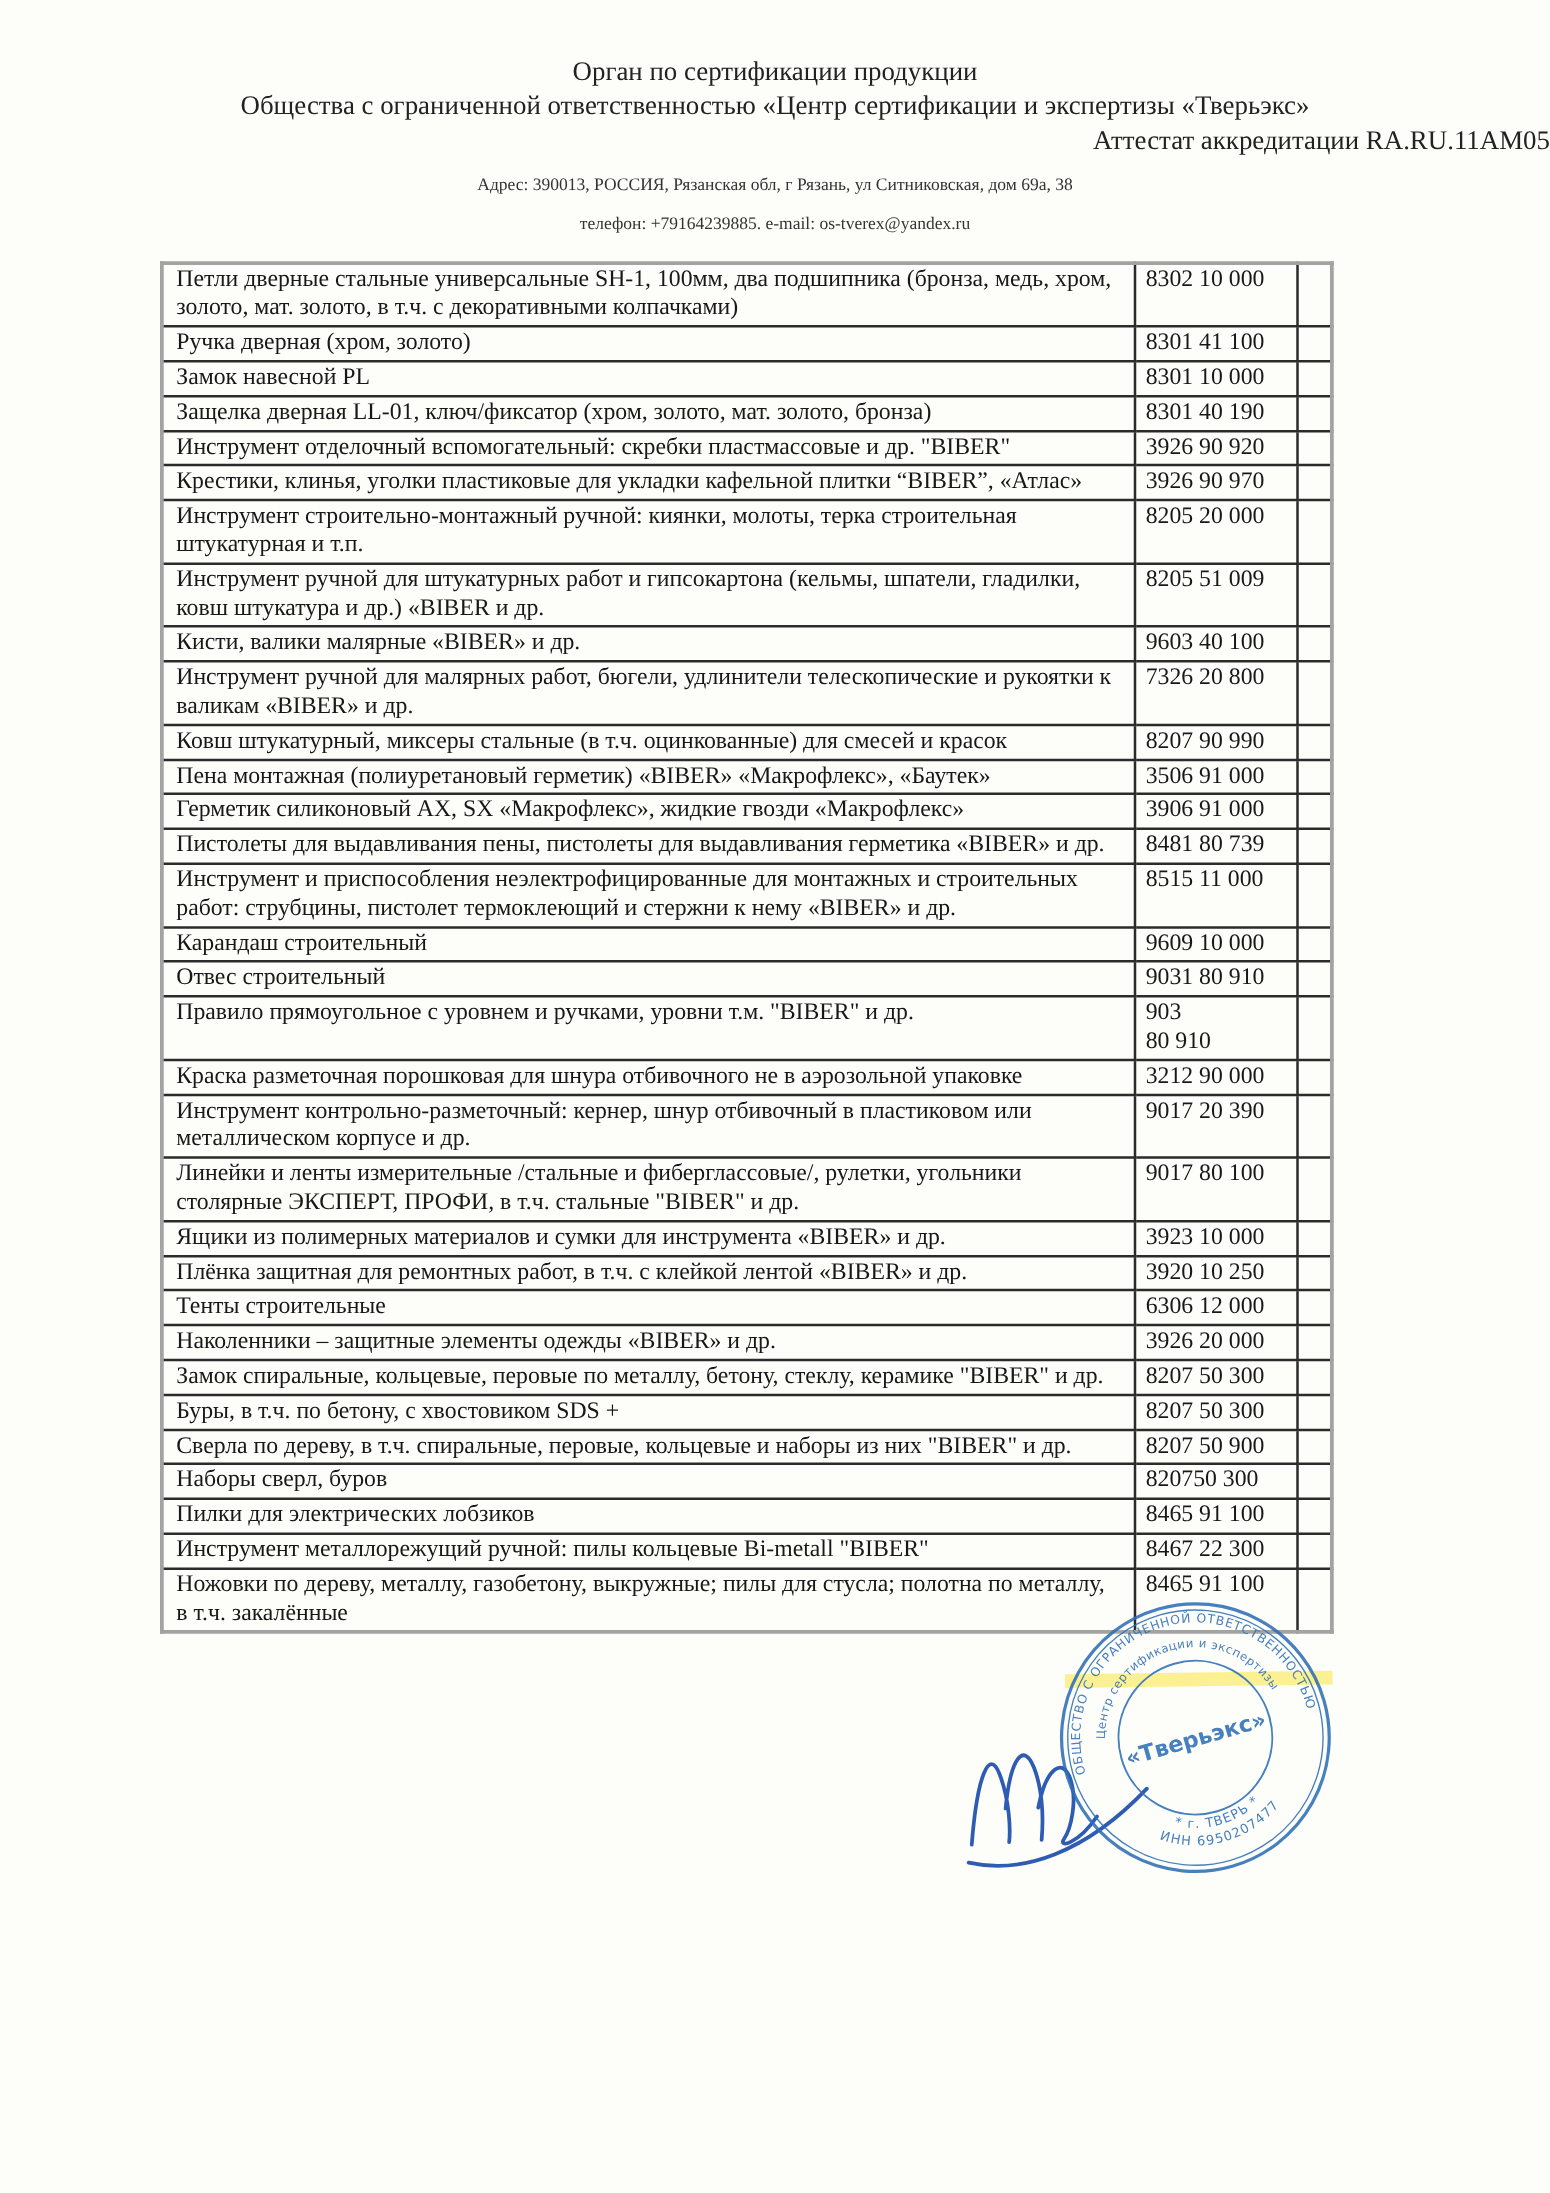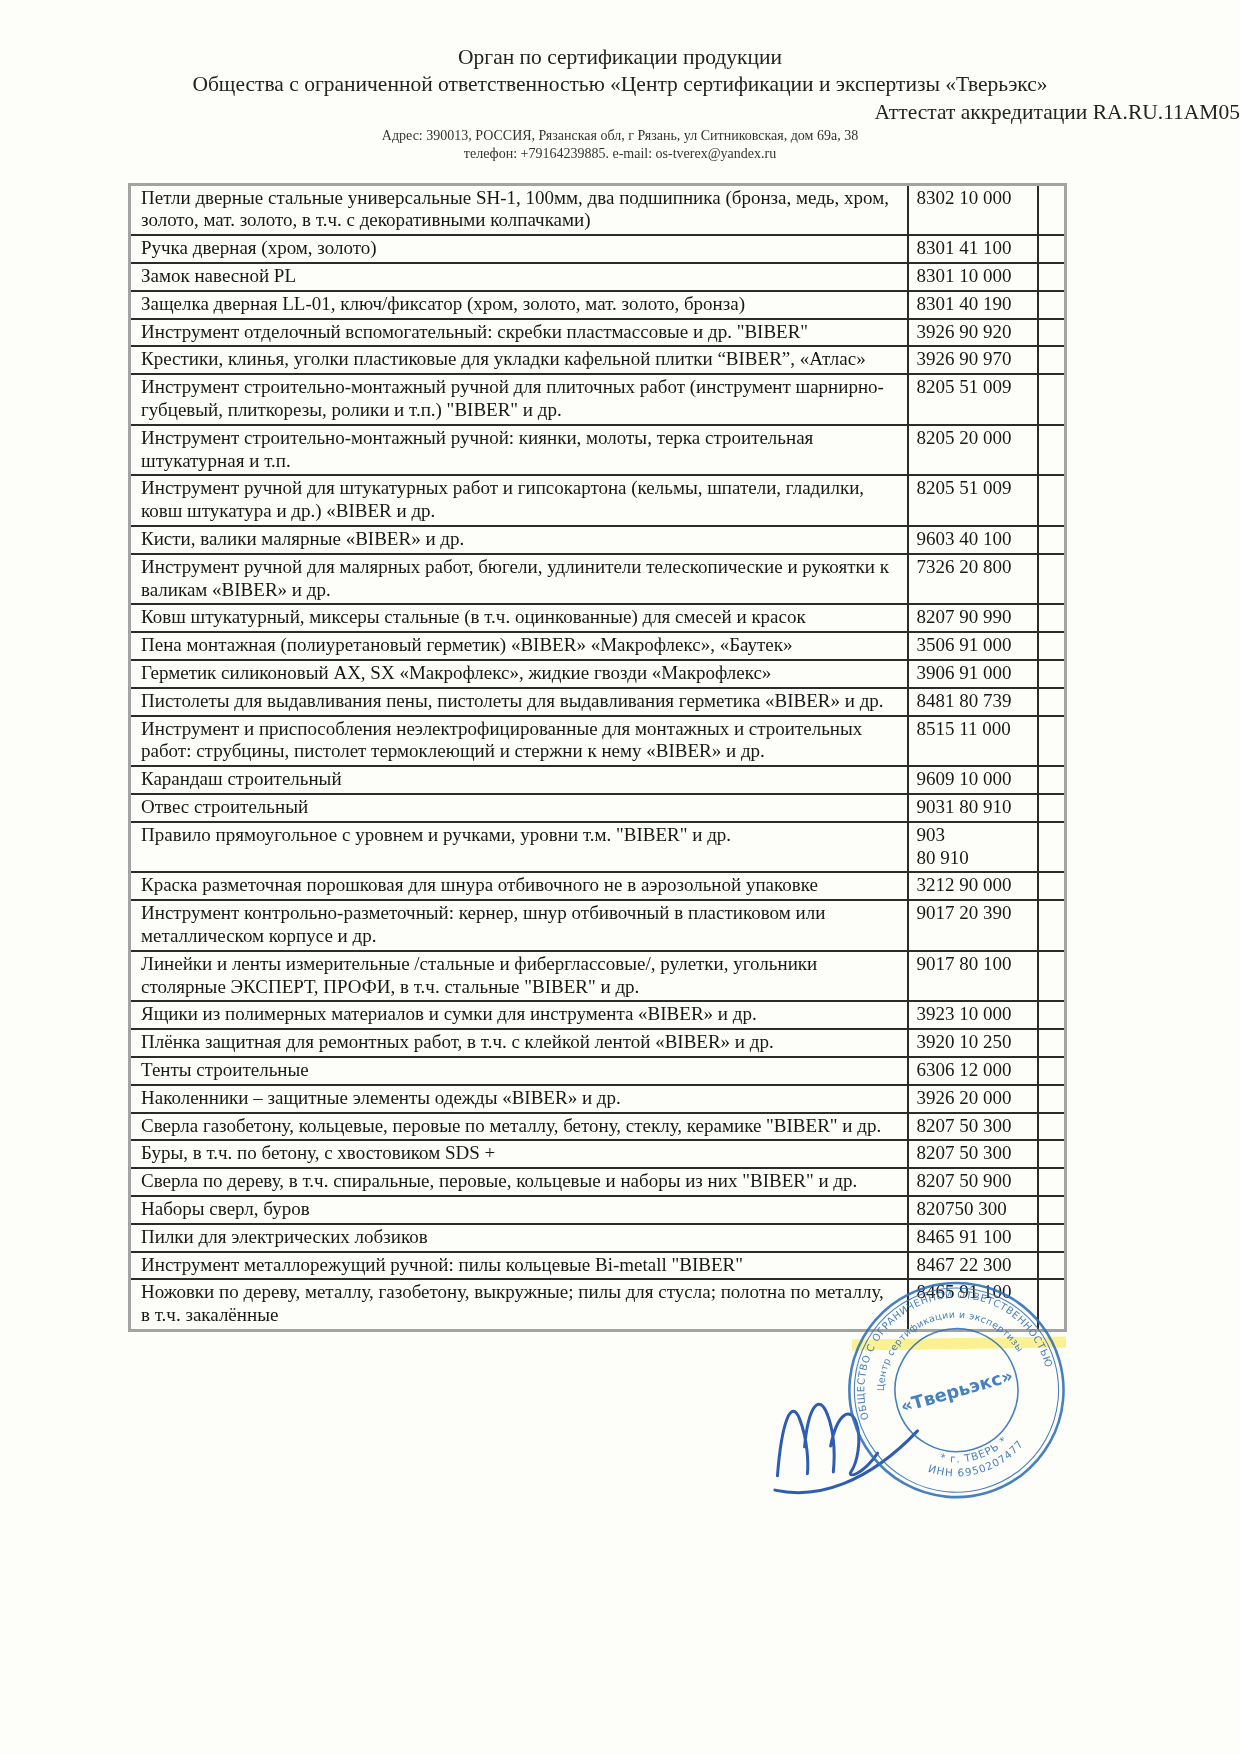--- a/index.html
+++ b/index.html
@@ -4,21 +4,21 @@
 <style>
   * { margin:0; padding:0; box-sizing:border-box; }
   html,body { background:#e9e9e9; }
   .page {
     position:relative; width:1240px; height:1754px; margin:0 auto;
     background:#fdfdfa; overflow:hidden;
     font-family:"Liberation Serif", serif; color:#1a1a1a;
   }
   .header { text-align:center; padding-top:44px; line-height:1.24; }
   .h-big  { font-size:21.5px; color:#222; }
-  .h-small{ font-size:14px; color:#333; margin-top:1px; }
+  .h-small{ font-size:14px; color:#333; margin-top:14px; }
   .h-gap  { margin-top:2px;text-align:right; }
 
   table.products {
     border-collapse:collapse; margin:20px 0 0 128px;
     width:936px; table-layout:fixed;
     border:3px solid #a3a3a3;
   }
   td {
     border:2px solid #2b2b2b;
     font-size:19px; line-height:1.2;
@@ -92,25 +92,20 @@
       <td class="code">3926 90 920</td>
       <td class="blank"></td>
     </tr>
 
     <tr>
       <td class="desc">Крестики, клинья, уголки пластиковые для укладки кафельной плитки “BIBER”, «Атлас»</td>
       <td class="code">3926 90 970</td>
       <td class="blank"></td>
     </tr>
 
-    <tr>
-      <td class="desc">Инструмент строительно-монтажный ручной для плиточных работ (инструмент шарнирно-губцевый, плиткорезы, ролики и т.п.)  "BIBER" и др.</td>
-      <td class="code">8205 51 009</td>
-      <td class="blank"></td>
-    </tr>
 
     <tr>
       <td class="desc">Инструмент строительно-монтажный ручной: киянки, молоты, терка строительная штукатурная и т.п.</td>
       <td class="code">8205 20 000</td>
       <td class="blank"></td>
     </tr>
 
     <tr>
       <td class="desc">Инструмент ручной для штукатурных работ и гипсокартона (кельмы, шпатели, гладилки, ковш штукатура и др.)  «BIBER и др.</td>
       <td class="code">8205 51 009</td>
@@ -214,21 +209,21 @@
       <td class="blank"></td>
     </tr>
 
     <tr>
       <td class="desc">Наколенники – защитные элементы одежды «BIBER» и др.</td>
       <td class="code">3926 20 000</td>
       <td class="blank"></td>
     </tr>
 
     <tr>
-      <td class="desc">Сверла газобетону, кольцевые, перовые по металлу, бетону, стеклу, керамике "BIBER" и др.</td>
+      <td class="desc">Замок спиральные, кольцевые, перовые по металлу, бетону, стеклу, керамике "BIBER" и др.</td>
       <td class="code">8207 50 300</td>
       <td class="blank"></td>
     </tr>
 
     <tr>
       <td class="desc">Буры, в т.ч. по бетону, с хвостовиком SDS +</td>
       <td class="code">8207 50 300</td>
       <td class="blank"></td>
     </tr>
 

